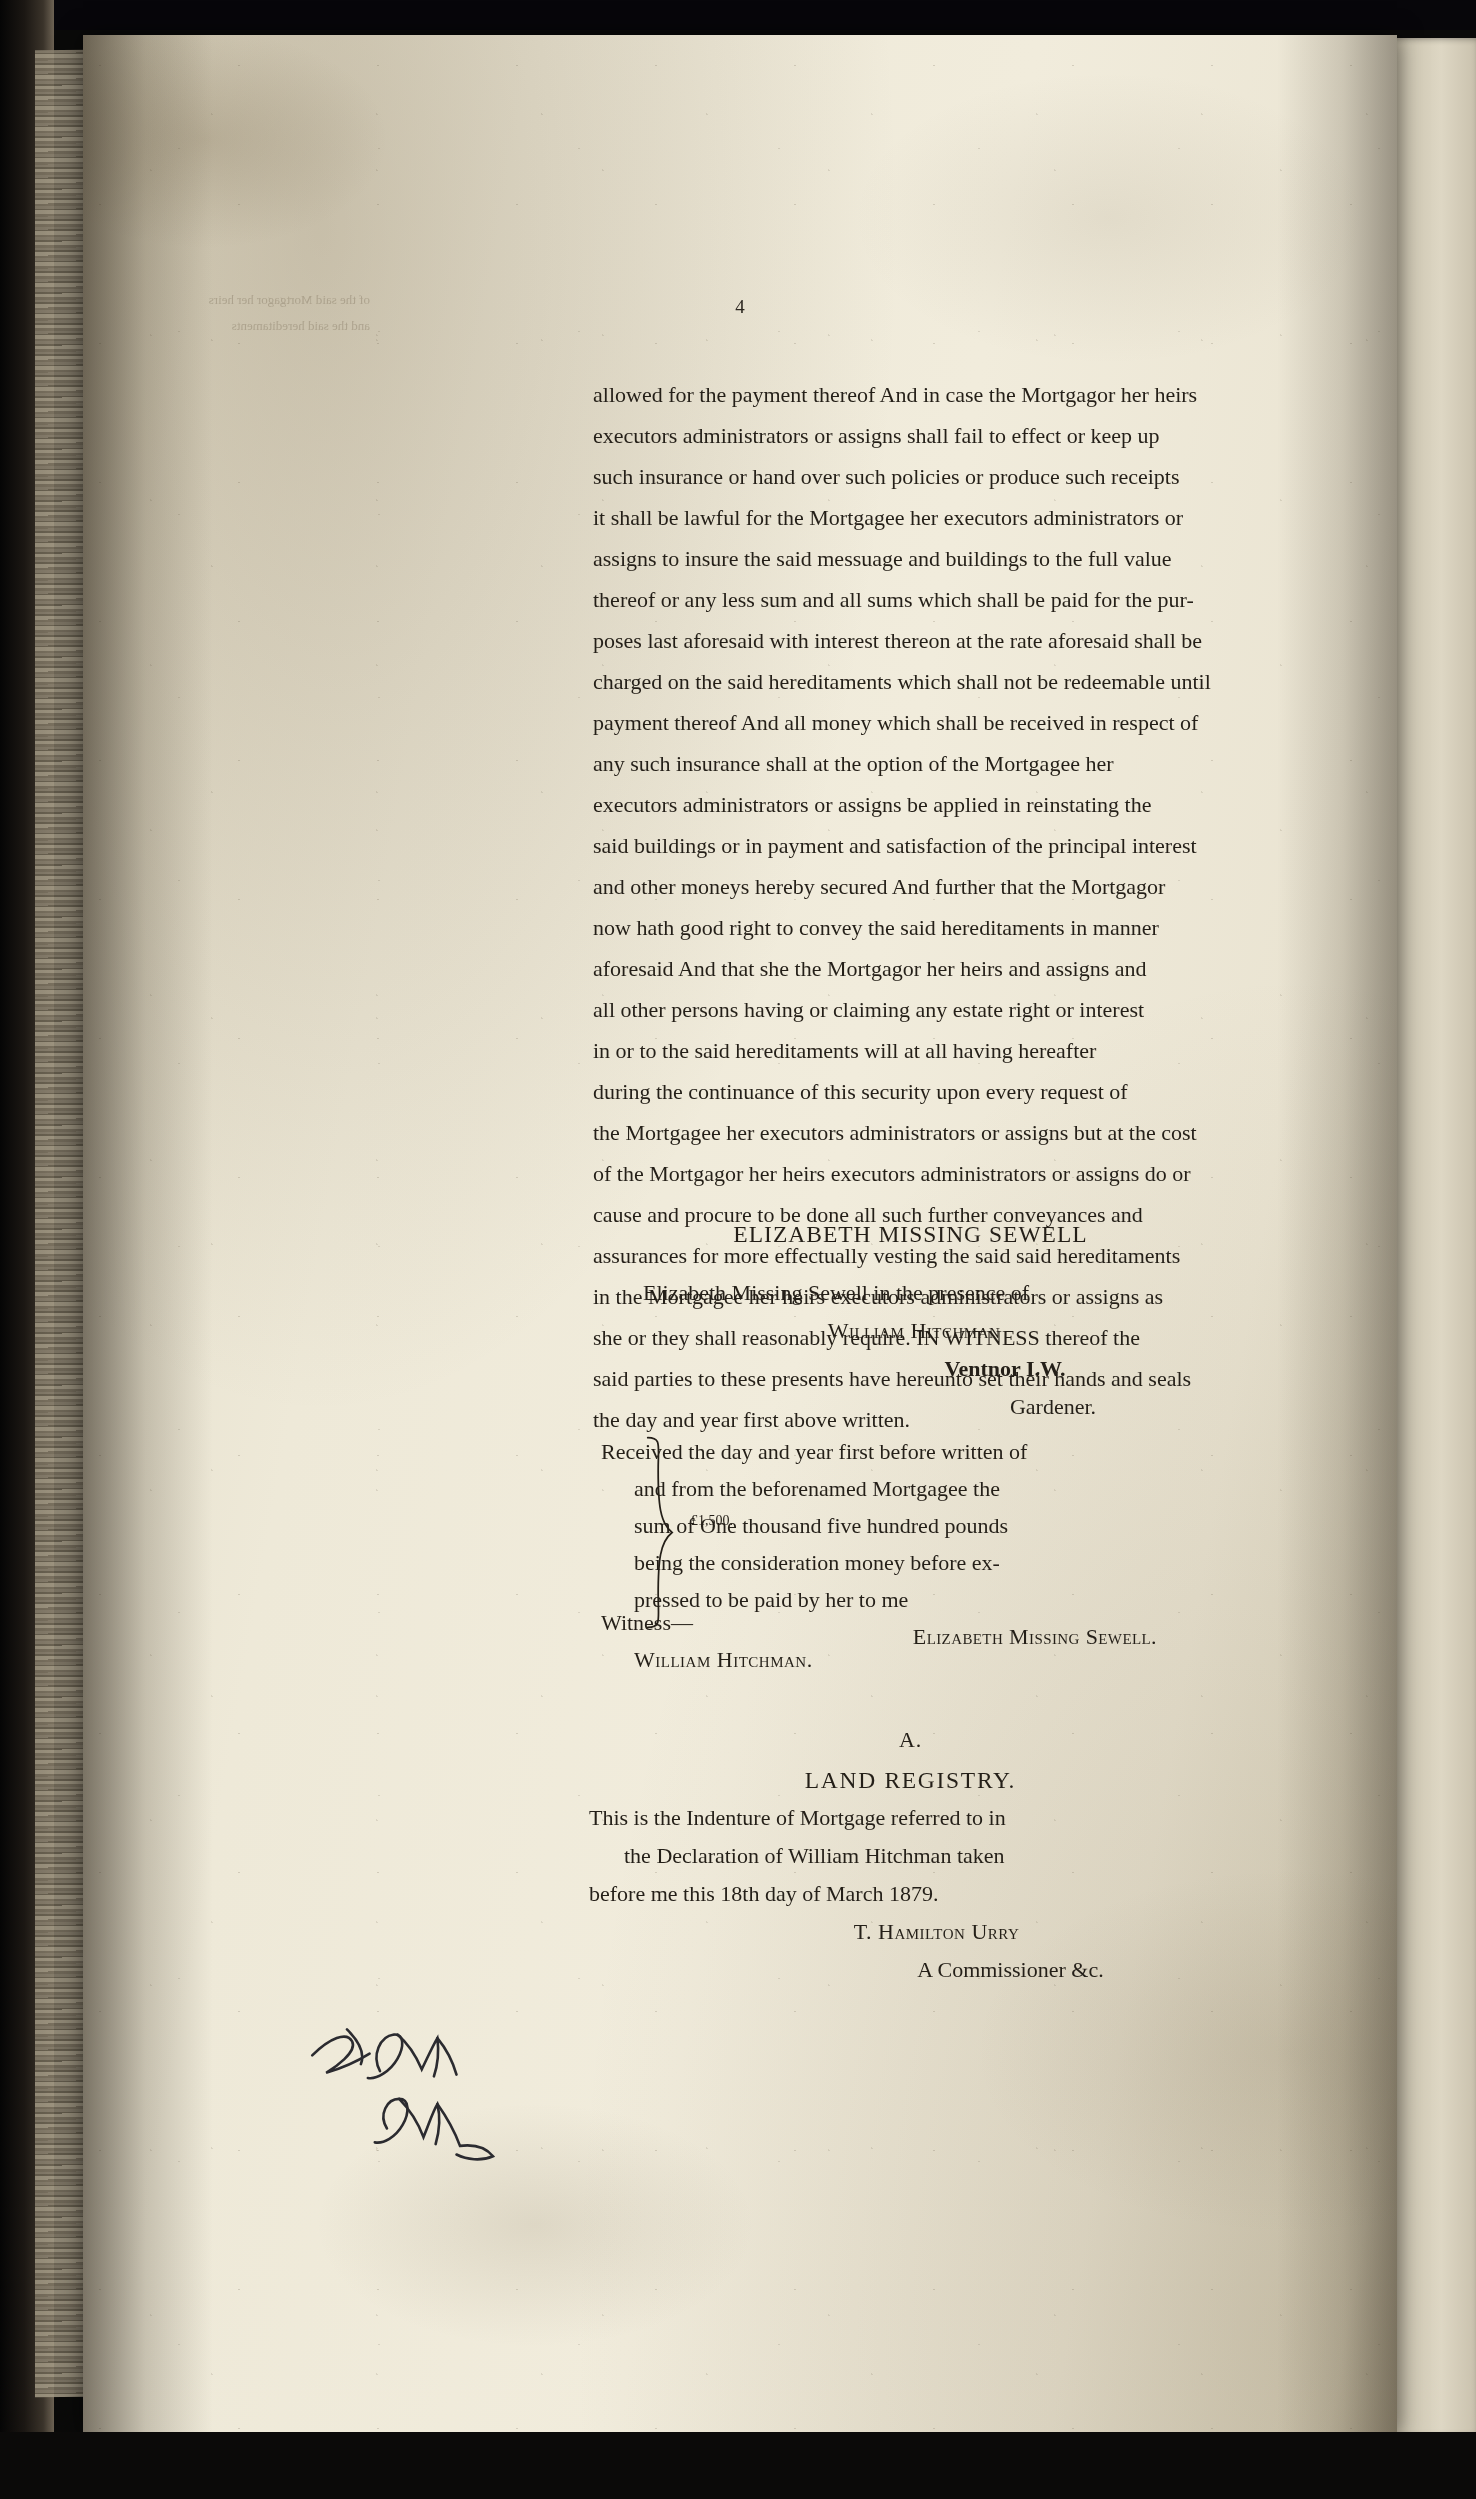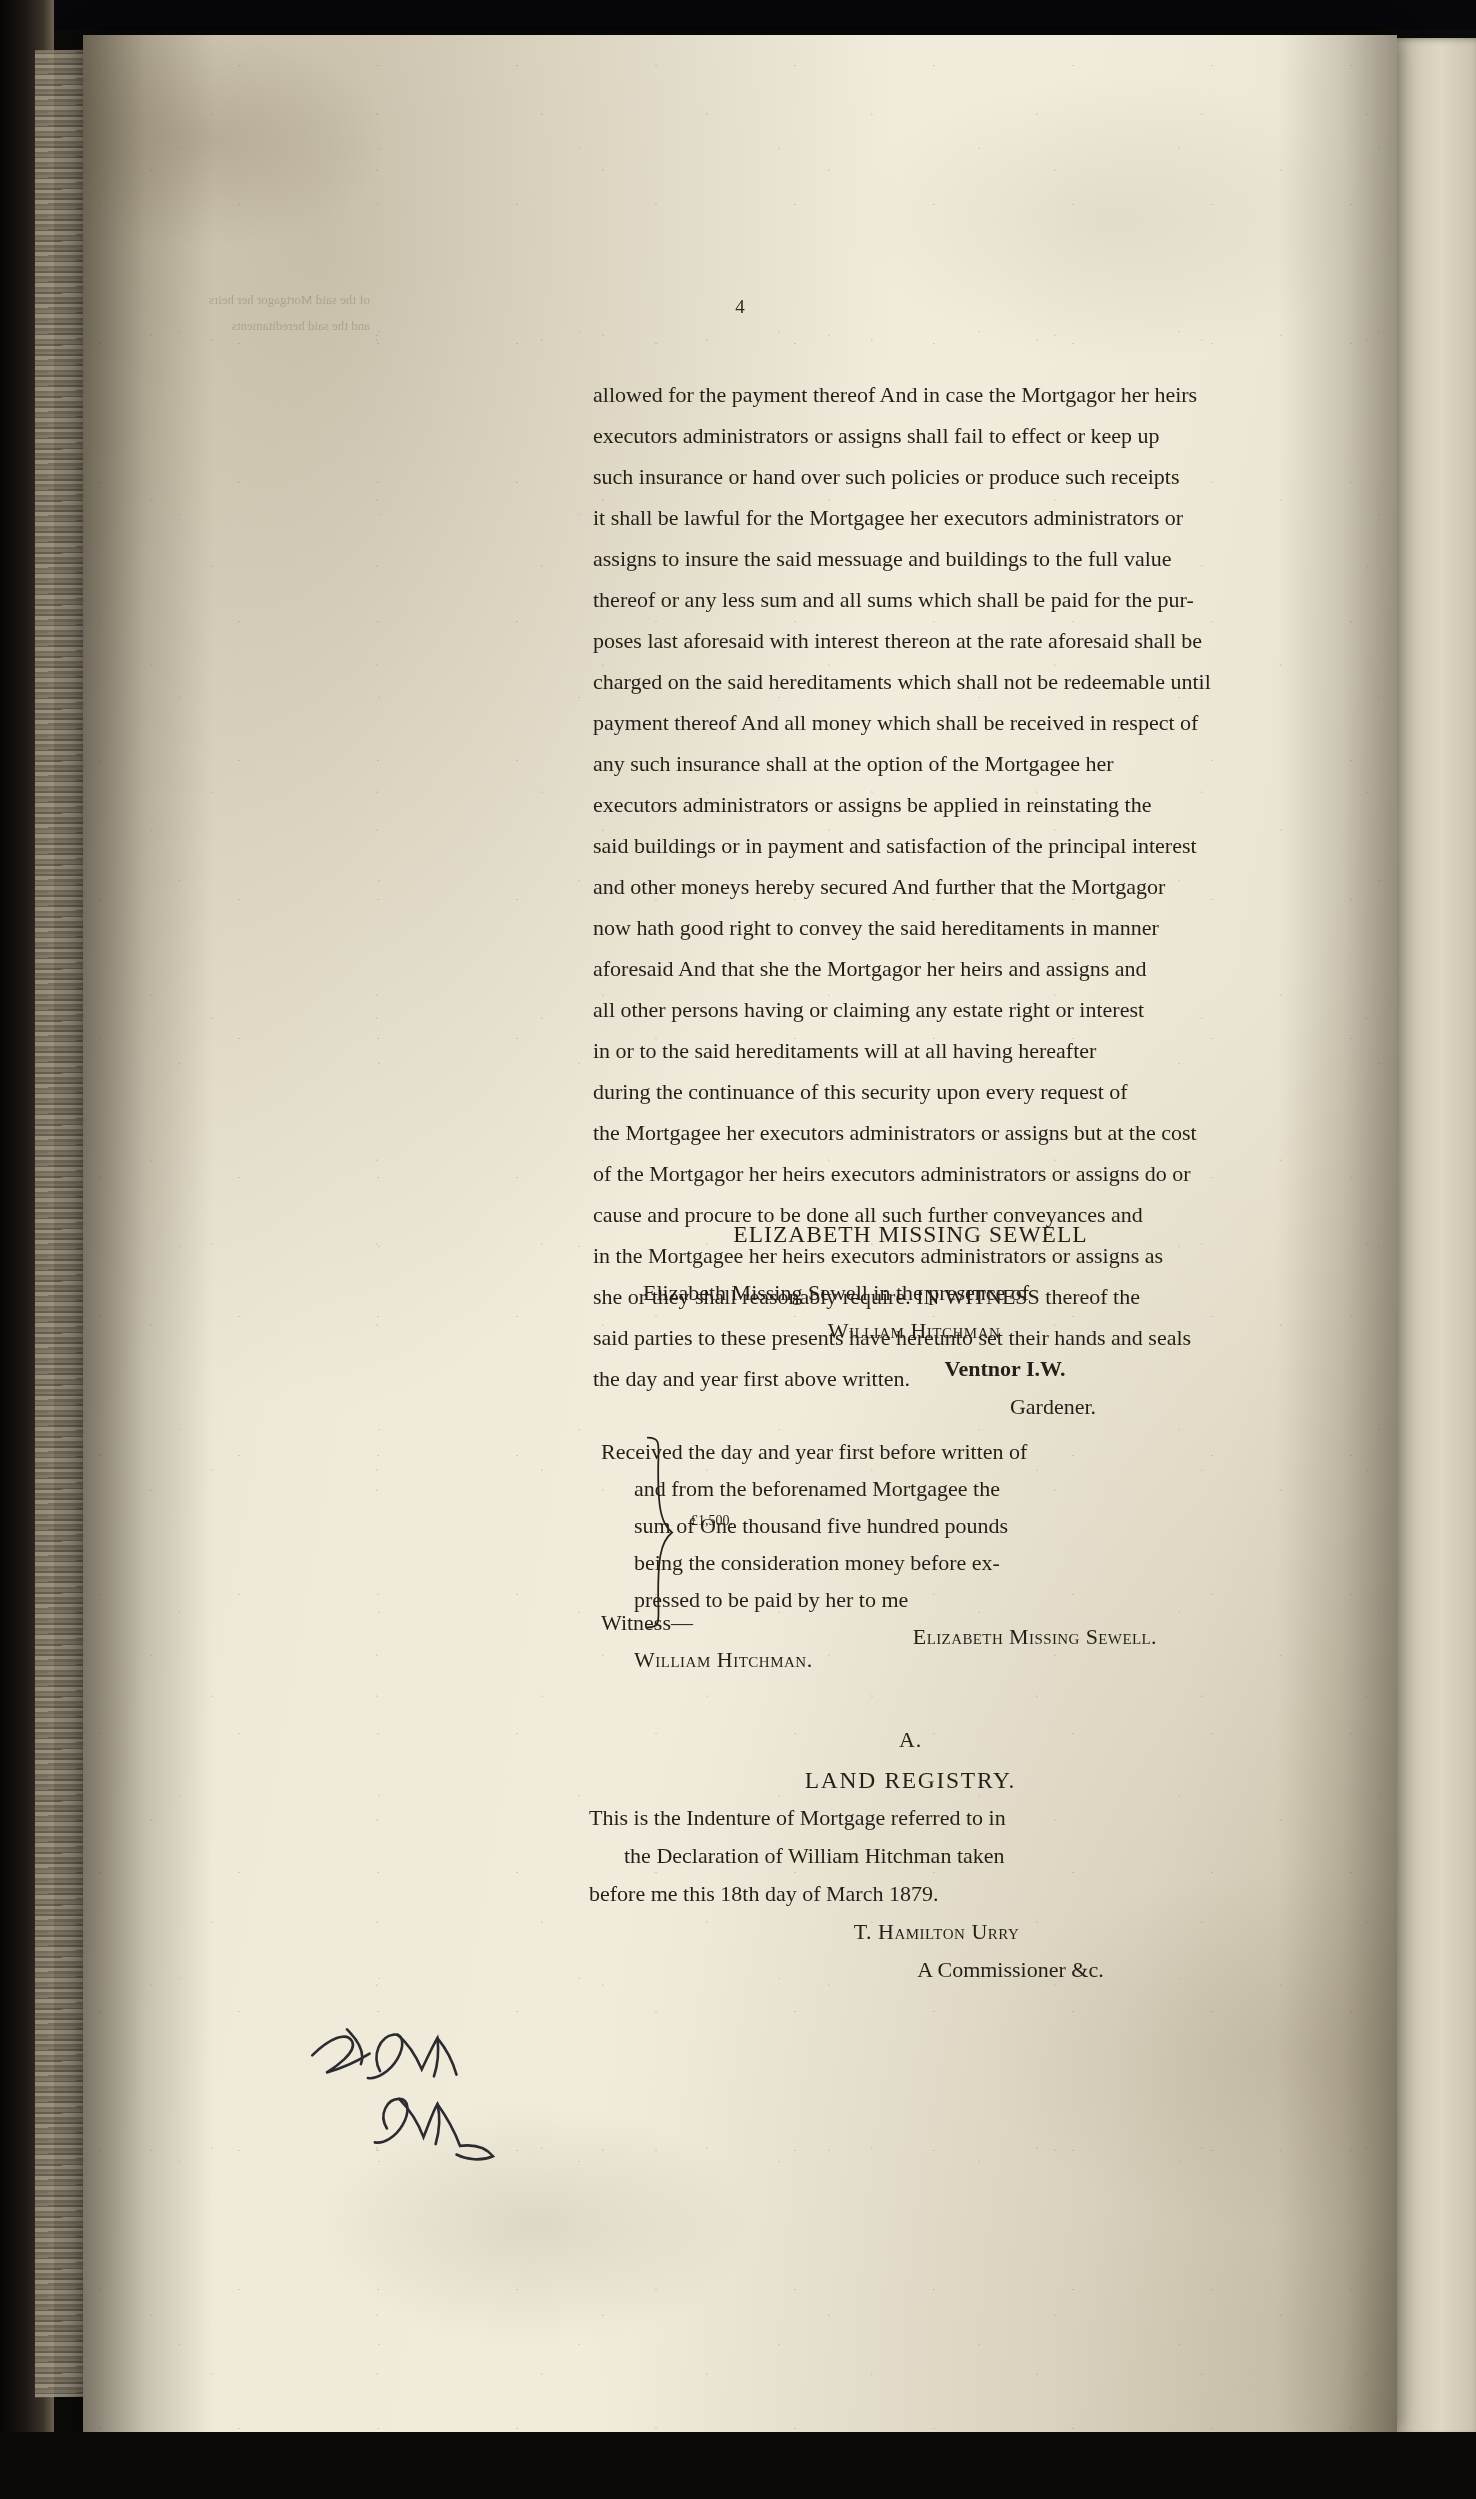--- a/index.html
+++ b/index.html
@@ -301,20 +301,21 @@
         <span class="ln">said buildings or in payment and satisfaction of the principal interest</span>
         <span class="ln">and other moneys hereby secured  And further that the Mortgagor</span>
         <span class="ln">now hath good right to convey the said hereditaments in manner</span>
         <span class="ln">aforesaid  And that she the Mortgagor her heirs and assigns and</span>
         <span class="ln">all other persons having or claiming any estate right or interest</span>
         <span class="ln">in or to the said hereditaments will at all having hereafter</span>
         <span class="ln">during the continuance of this security upon every request of</span>
         <span class="ln">the Mortgagee her executors administrators or assigns but at the cost</span>
         <span class="ln">of the Mortgagor her heirs executors administrators or assigns do or</span>
         <span class="ln">cause and procure to be done all such further conveyances and</span>
+        <span class="ln">assurances for more effectually vesting the said said hereditaments</span>
         <span class="ln">in the Mortgagee her heirs executors administrators or assigns as</span>
         <span class="ln">she or they shall reasonably require.   IN WITNESS thereof the</span>
         <span class="ln">said parties to these presents have hereunto set their hands and seals</span>
         <span class="ln">the day and year first above written.</span>
       </p>
     </div>
 
     <div class="signatory">ELIZABETH MISSING SEWELL</div>
 
     <div class="attest">

